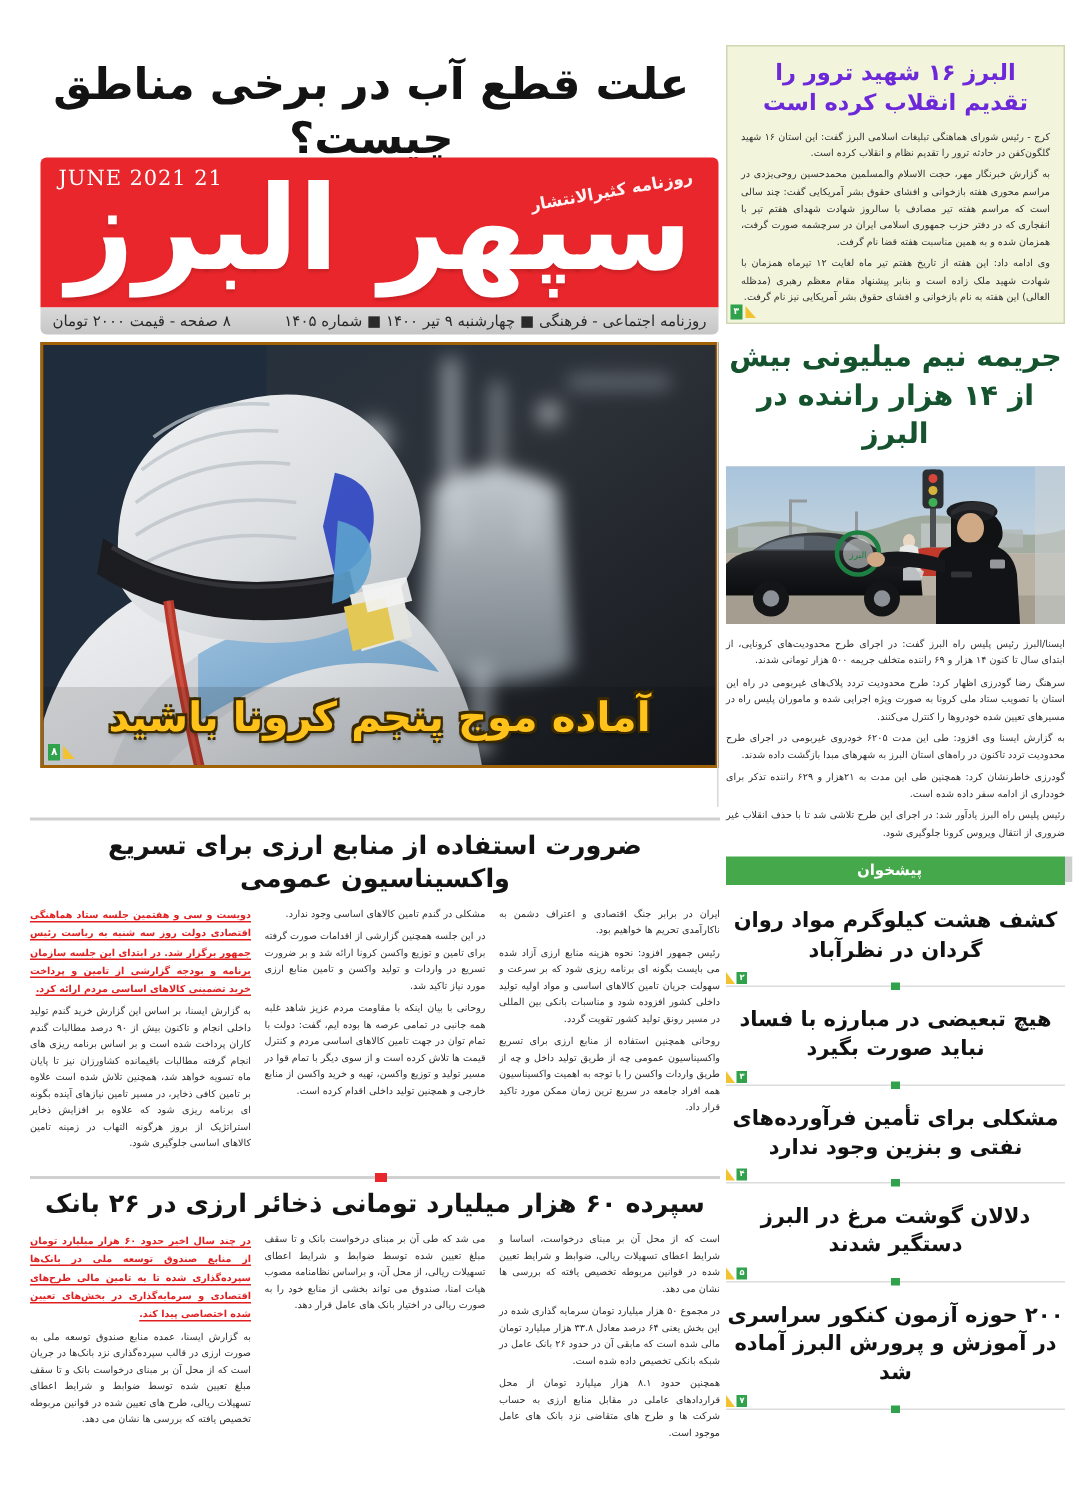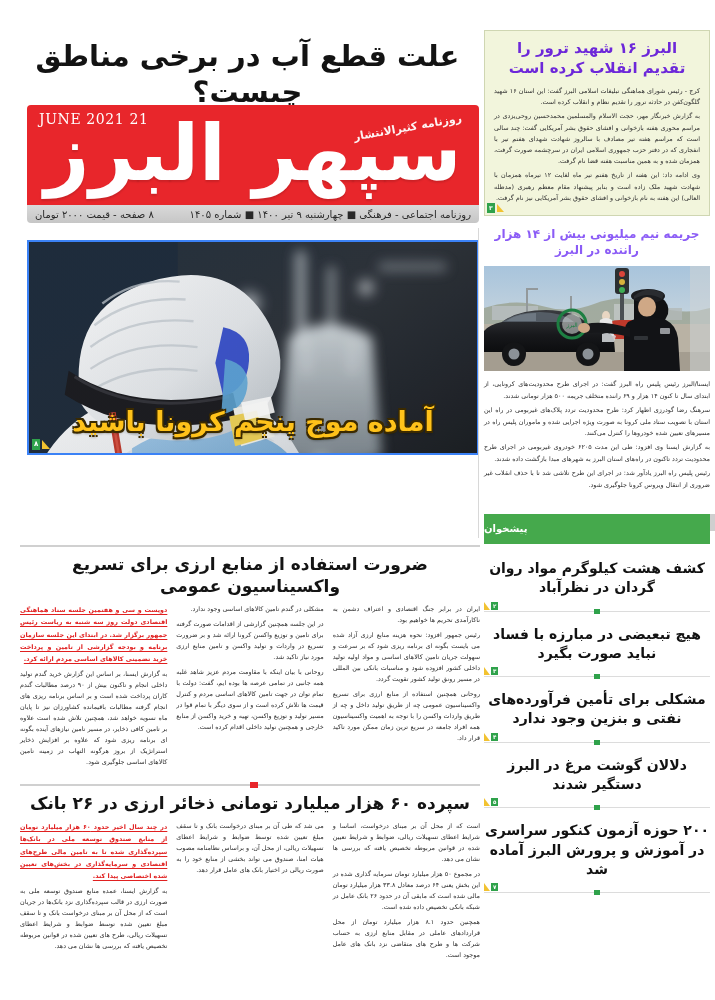--- a/index.html
+++ b/index.html
@@ -39,22 +39,22 @@
     position:absolute;right:16px;top:16px;color:#fff;font-size:11px;
     transform:rotate(-10deg);font-weight:bold;opacity:.95;
   }
   .mast-strip{position:absolute;left:27px;top:205px;width:452px;height:18px;
     background:linear-gradient(#d9d9d9,#c6c6c6);border-radius:0 0 4px 4px;
     display:flex;align-items:center;justify-content:space-between;
     padding:0 8px;box-sizing:border-box;}
   .strip-txt{font-size:10px;color:#2a2a2a;white-space:nowrap;}
 
   
-  .mainphoto{position:absolute;left:27px;top:240px;width:452px;height:215px;
-    border:2px solid #3b82f6;box-sizing:border-box;background:#1a1d22;overflow:hidden;}
+  .mainphoto{position:absolute;left:27px;top:228px;width:452px;height:284px;
+    border:2px solid #a16207;box-sizing:border-box;background:#1a1d22;overflow:hidden;}
   .mp-canvas{position:absolute;inset:0;}
   .mp-cap{
     position:absolute;right:18px;bottom:16px;left:18px;text-align:center;
     font-size:27px;font-weight:bold;color:#FFC21A;white-space:nowrap;
     text-shadow:
       -1.6px -1.6px 0 #3b2a00, 1.6px -1.6px 0 #3b2a00,
       -1.6px 1.6px 0 #3b2a00, 1.6px 1.6px 0 #3b2a00,
       0 2px 3px rgba(0,0,0,.55);
   }
   .pgflag{
@@ -81,30 +81,30 @@
   .newsbox{background:#F2F5DC;border:1px solid #cfd6b2;padding:8px 9px;box-sizing:border-box;
     position:relative;}
   .nb-head{text-align:center;font-size:15px;font-weight:bold;line-height:1.3;
     color:#6d28d9;margin-bottom:8px;}
   .nb-body{font-size:6.4px;line-height:1.75;text-align:justify;color:#2d2d2d;}
   .nb-body p{margin:0 0 3px;}
   .nb-flag{position:absolute;left:2px;bottom:2px;display:flex;align-items:center;gap:2px;}
   .nb-flag .box{background:#2FA24B;color:#fff;font-size:6px;line-height:8px;padding:1px 2px;font-weight:bold;}
   .nb-flag .tri2{width:0;height:0;border-bottom:8px solid #F2C230;border-right:7px solid transparent;}
 
-  .r-head{text-align:center;font-size:12px;font-weight:bold;line-height:1.35;
-    color:#8b5cf6;margin:10px 0 8px;}
+  .r-head{text-align:center;font-size:19px;font-weight:bold;line-height:1.35;
+    color:#14532d;margin:10px 0 8px;}
   .carphoto{width:226px;height:105px;overflow:hidden;position:relative;background:#8FA6BE;}
 
   .r-body{font-size:6.4px;line-height:1.78;text-align:justify;color:#2d2d2d;margin-top:8px;}
   .r-body p{margin:0 0 3px;}
 
-  .greenbar{height:30px;background:#45A94C;display:flex;align-items:center;
-    justify-content:flex-end;padding-right:8px;box-sizing:border-box;position:relative;
-    margin-top:23px;}
+  .greenbar{height:19px;background:#45A94C;display:flex;align-items:center;
+    justify-content:center;padding-right:8px;box-sizing:border-box;position:relative;
+    margin-top:10px;}
   .greenbar .g-lbl{color:#fff;font-size:10px;font-weight:bold;}
   .greenbar:before{content:"";position:absolute;right:-5px;top:0;width:5px;height:17px;background:#cfcfcf;}
 
   .plist{margin-top:2px;}
   .pitem{position:relative;padding:13px 0 11px;}
   .pitem .ph{text-align:center;font-size:14px;font-weight:bold;line-height:1.38;color:#121212;}
   .pdiv{position:relative;height:1px;background:#dcdcdc;margin-top:2px;}
   .pdiv .cdot{position:absolute;left:50%;top:-2px;width:6px;height:5px;background:#2FA24B;transform:translateX(-50%);}
   .pdiv .lflag{position:absolute;left:0;top:-9px;display:flex;align-items:center;gap:1px;}
   .pdiv .lflag .box{background:#2FA24B;color:#fff;font-size:5.5px;line-height:8px;padding:0 2px;font-weight:bold;}
@@ -351,20 +351,21 @@
         <rect x="150" y="70" width="14" height="4" rx="1" fill="#3d4146" opacity=".7"></rect>
 
         <rect x="206" y="0" width="20" height="105" fill="#cdd3d6" opacity=".55"></rect>
       </svg>
     </div>
 
     <div class="r-body">
       <p>ایسنا/البرز رئیس پلیس راه البرز گفت: در اجرای طرح محدودیت‌های کرونایی، از ابتدای سال تا کنون ۱۴ هزار و ۶۹ راننده متخلف جریمه ۵۰۰ هزار تومانی شدند.</p>
       <p>سرهنگ رضا گودرزی اظهار کرد: طرح محدودیت تردد پلاک‌های غیربومی در راه این استان با تصویب ستاد ملی کرونا به صورت ویژه اجرایی شده و ماموران پلیس راه در مسیرهای تعیین شده خودروها را کنترل می‌کنند.</p>
       <p>به گزارش ایسنا وی افزود: طی این مدت ۶۲۰۵ خودروی غیربومی در اجرای طرح محدودیت تردد تاکنون در راه‌های استان البرز به شهرهای مبدا بازگشت داده شدند.</p>
+      <p>گودرزی خاطرنشان کرد: همچنین طی این مدت به ۲۱هزار و ۶۲۹ راننده تذکر برای خودداری از ادامه سفر داده شده است.</p>
       <p>رئیس پلیس راه البرز یادآور شد: در اجرای این طرح تلاشی شد تا با حذف انقلاب غیر ضروری از انتقال ویروس کرونا جلوگیری شود.</p>
     </div>
 
     <div class="greenbar">
       <span class="g-lbl">پیشخوان</span>
     </div>
 
     <div class="plist">
 
       <div class="pitem">

